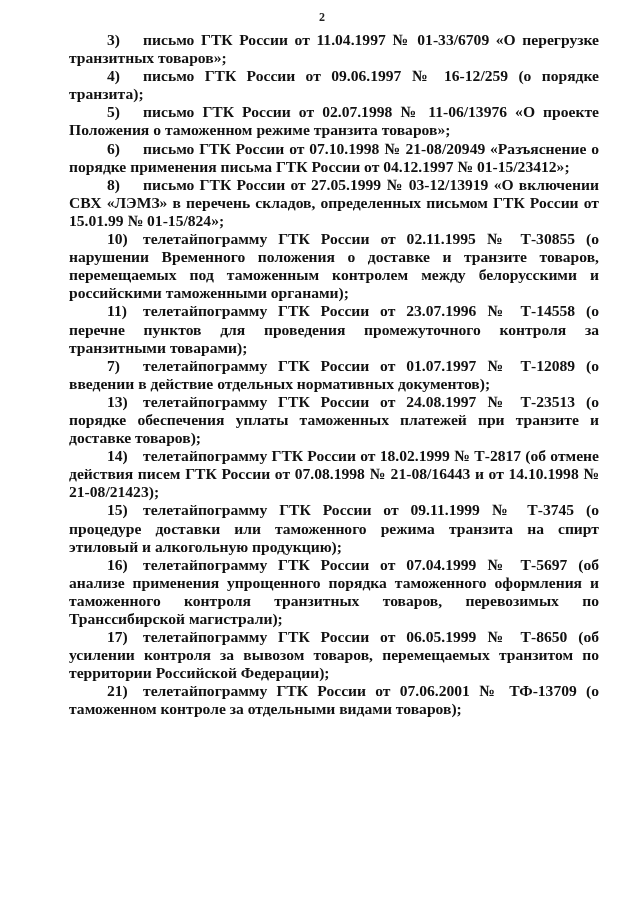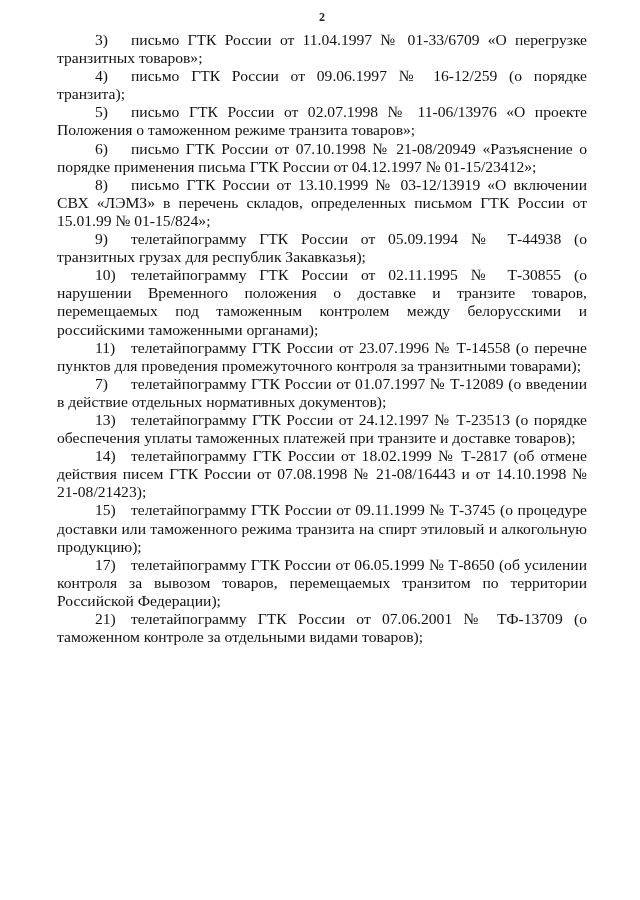--- a/index.html
+++ b/index.html
@@ -6,38 +6,38 @@
   body { width: 640px; height: 900px; overflow: hidden; position: relative; }
   .page {
     position: absolute; left: 57px; top: 0; width: 530px;
     font-family: "Liberation Serif", "DejaVu Serif", serif;
     font-size: 15.6px; line-height: 18.1px; color: #111;
   }
   .page-number {
     position: absolute; top: 8px; left: 0; width: 530px; text-align: center;
     font-family: "Liberation Serif", serif; font-size: 12px; font-weight: bold; color: #222;
   }
-  .items { position: absolute; top: 31px; left: 0; width: 530px; }
+  .items { position: absolute; top: 31px; left: 12px; width: 530px; font-weight: bold; }
   .item { text-align: justify; text-align-last: left; margin: 0; }
   .item .num { display: inline-block; padding-left: 38px; width: 36px; }
 </style>
 </head>
 <body>
 
 <div class="page">
   <div class="page-number">2</div>
   <div class="items" id="items">
       <p class="item"><span class="num">3)</span><span class="txt">письмо ГТК России от 11.04.1997 № 01-33/6709 «О перегрузке транзитных товаров»;</span></p>
       <p class="item"><span class="num">4)</span><span class="txt">письмо ГТК России от 09.06.1997 № 16-12/259 (о порядке транзита);</span></p>
       <p class="item"><span class="num">5)</span><span class="txt">письмо ГТК России от 02.07.1998 № 11-06/13976 «О проекте Положения о таможенном режиме транзита товаров»;</span></p>
       <p class="item"><span class="num">6)</span><span class="txt">письмо ГТК России от 07.10.1998 № 21-08/20949 «Разъяснение о порядке применения письма ГТК России от 04.12.1997 № 01-15/23412»;</span></p>
-      <p class="item"><span class="num">8)</span><span class="txt">письмо ГТК России от 13.10.1999 № 03-12/13919 «О включении СВХ «ЛЭМЗ» в перечень складов, определенных письмом ГТК России от 15.01.99 № 01-15/824»;</span></p>
-      <p class="item"><span class="num">9)</span><span class="txt">телетайпограмму ГТК России от 05.09.1994 № Т-44938 (о транзитных грузах для республик Закавказья);</span></p>
+      <p class="item"><span class="num">8)</span><span class="txt">письмо ГТК России от 27.05.1999 № 03-12/13919 «О включении СВХ «ЛЭМЗ» в перечень складов, определенных письмом ГТК России от 15.01.99 № 01-15/824»;</span></p>
       <p class="item"><span class="num">10)</span><span class="txt">телетайпограмму ГТК России от 02.11.1995 № Т-30855 (о нарушении Временного положения о доставке и транзите товаров, перемещаемых под таможенным контролем между белорусскими и российскими таможенными органами);</span></p>
       <p class="item"><span class="num">11)</span><span class="txt">телетайпограмму ГТК России от 23.07.1996 № Т-14558 (о перечне пунктов для проведения промежуточного контроля за транзитными товарами);</span></p>
       <p class="item"><span class="num">7)</span><span class="txt">телетайпограмму ГТК России от 01.07.1997 № Т-12089 (о введении в действие отдельных нормативных документов);</span></p>
-      <p class="item"><span class="num">13)</span><span class="txt">телетайпограмму ГТК России от 24.12.1997 № Т-23513 (о порядке обеспечения уплаты таможенных платежей при транзите и доставке товаров);</span></p>
+      <p class="item"><span class="num">13)</span><span class="txt">телетайпограмму ГТК России от 24.08.1997 № Т-23513 (о порядке обеспечения уплаты таможенных платежей при транзите и доставке товаров);</span></p>
       <p class="item"><span class="num">14)</span><span class="txt">телетайпограмму ГТК России от 18.02.1999 № Т-2817 (об отмене действия писем ГТК России от 07.08.1998 № 21-08/16443 и от 14.10.1998 № 21-08/21423);</span></p>
       <p class="item"><span class="num">15)</span><span class="txt">телетайпограмму ГТК России от 09.11.1999 № Т-3745 (о процедуре доставки или таможенного режима транзита на спирт этиловый и алкогольную продукцию);</span></p>
+      <p class="item"><span class="num">16)</span><span class="txt">телетайпограмму ГТК России от 07.04.1999 № Т-5697 (об анализе применения упрощенного порядка таможенного оформления и таможенного контроля транзитных товаров, перевозимых по Транссибирской магистрали);</span></p>
       <p class="item"><span class="num">17)</span><span class="txt">телетайпограмму ГТК России от 06.05.1999 № Т-8650 (об усилении контроля за вывозом товаров, перемещаемых транзитом по территории Российской Федерации);</span></p>
       <p class="item"><span class="num">21)</span><span class="txt">телетайпограмму ГТК России от 07.06.2001 № ТФ-13709 (о таможенном контроле за отдельными видами товаров);</span></p>
     </div>
 </div>
 
 </body></html>

